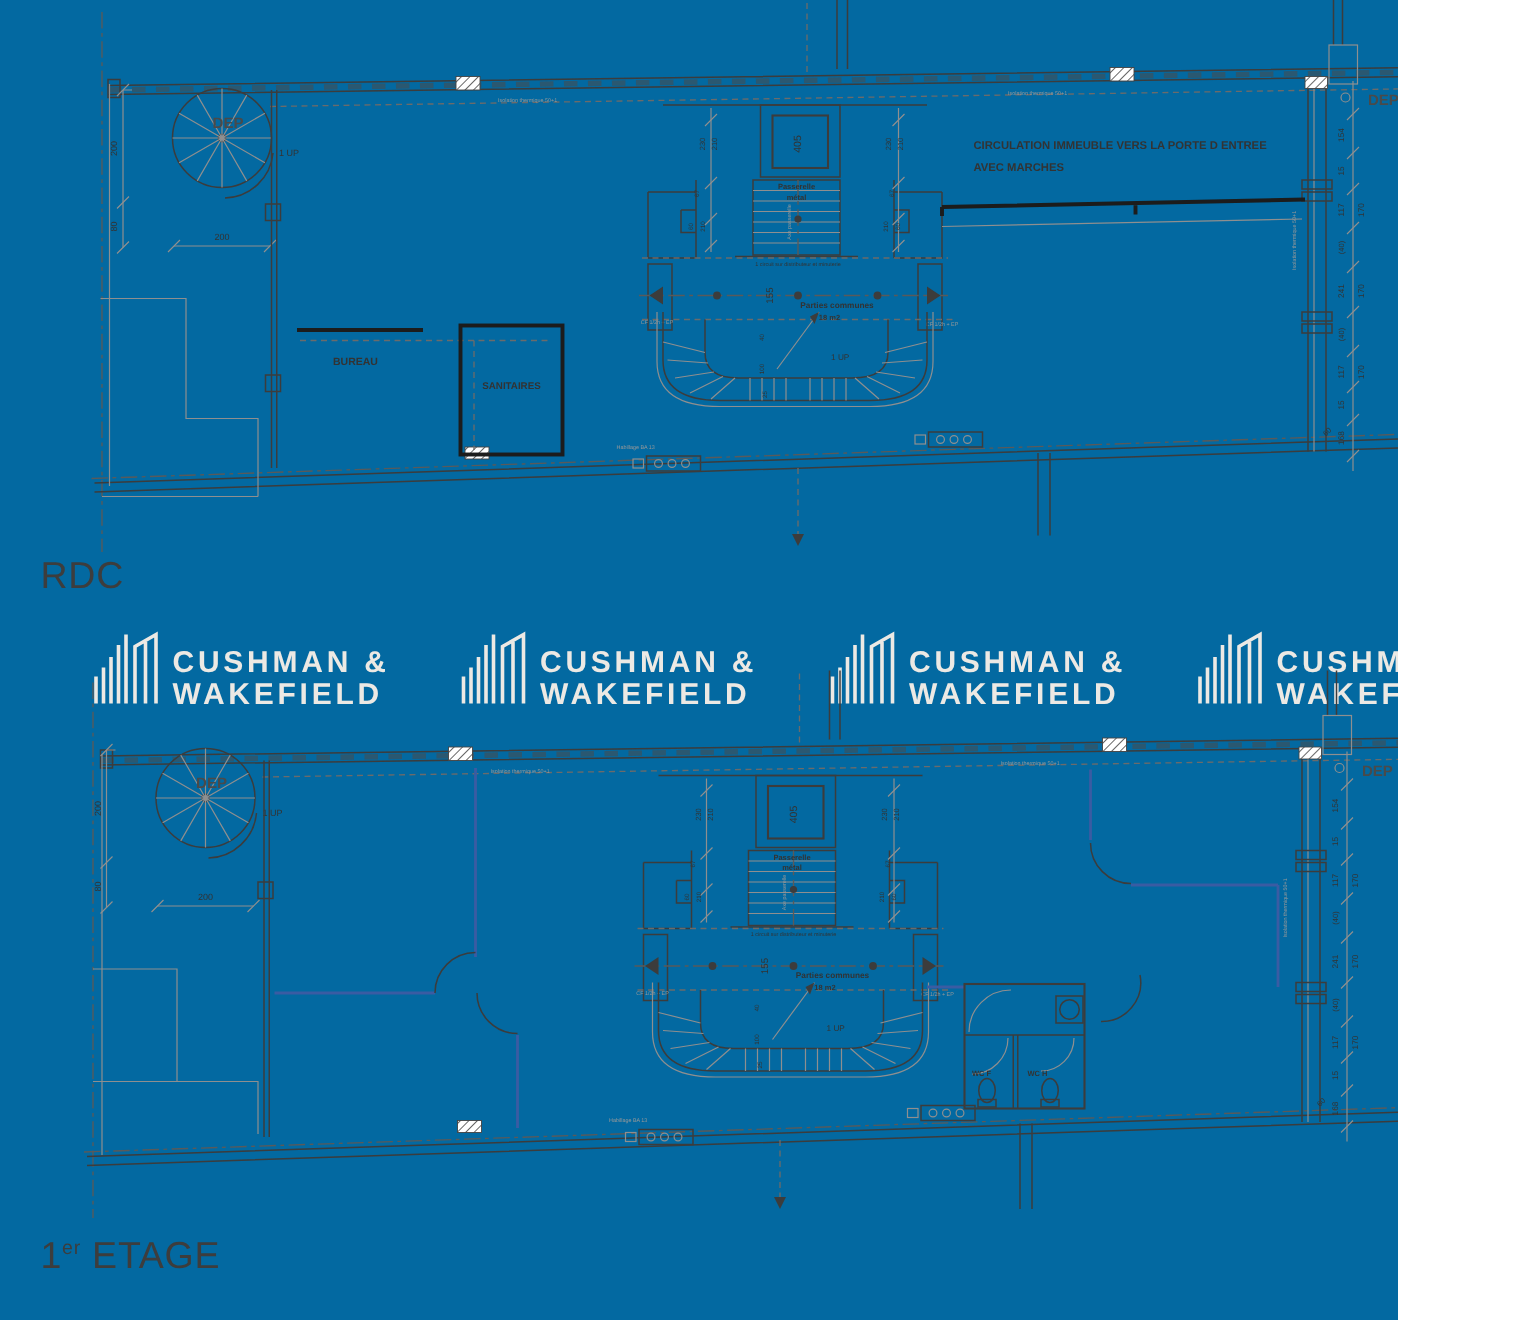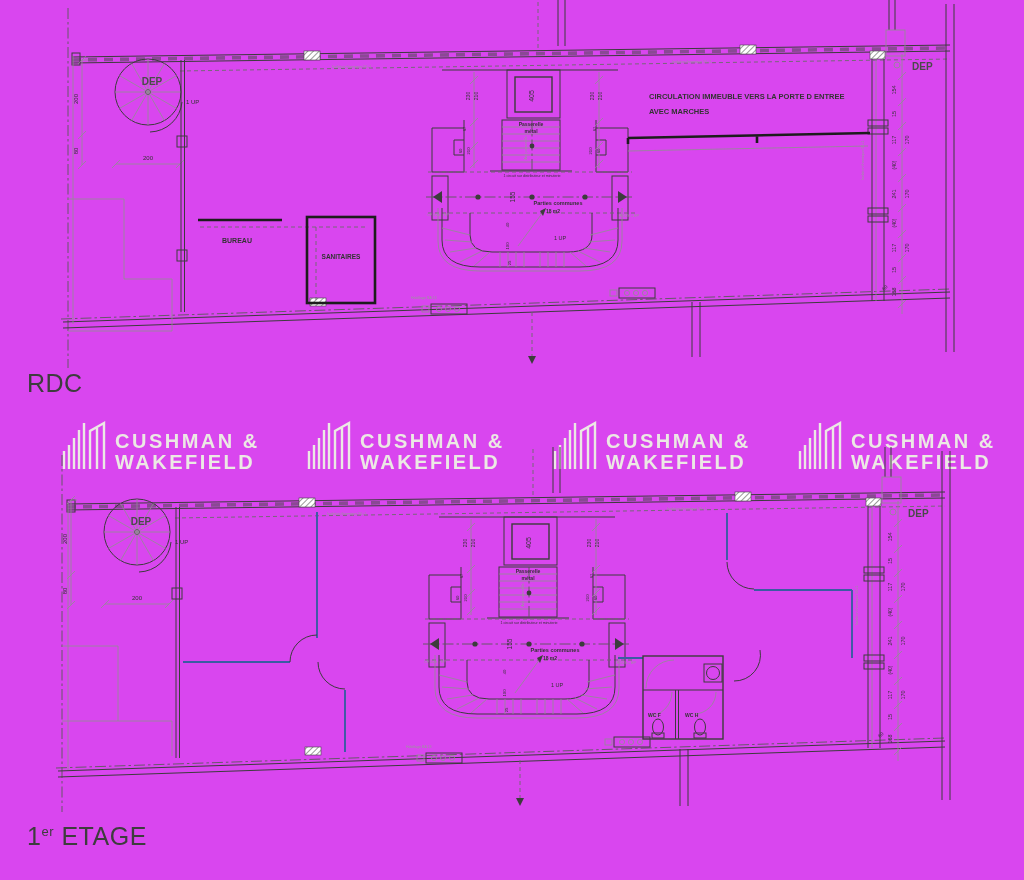--- a/index.html
+++ b/index.html
@@ -1,16 +1,16 @@
 <!DOCTYPE html>
 <html><head>
 <meta charset="utf-8">
 <style>
   html,body{margin:0;padding:0;background:#fff;}
-  #stage{position:relative;width:1024px;height:880px;background:#d946ef;overflow:hidden;}
+  #stage{position:relative;width:932px;height:880px;background:#0369a1;overflow:hidden;}
   svg{position:absolute;left:0;top:0;}
   text{font-family:"Liberation Sans","DejaVu Sans",sans-serif;fill:#333;}
   .ln{stroke:#3c3c3c;fill:none;stroke-width:1;}
   .ln2{stroke:#3c3c3c;fill:none;stroke-width:1.4;}
   .lt{stroke:#8f8f8f;fill:none;stroke-width:.8;}
   .thk{stroke:#1c1c1c;fill:none;stroke-width:2.6;}
   .dsh{stroke:#6b6b6b;fill:none;stroke-width:.9;stroke-dasharray:4 3;}
   .dd{stroke:#5a5a5a;fill:none;stroke-width:.9;stroke-dasharray:11 3 2.5 3;}
   .bandfill{stroke:#4a4a4a;fill:none;stroke-width:3.6;stroke-dasharray:9 7;opacity:.55;}
   .blue{stroke:#3a5ca3;fill:none;stroke-width:1.9;}

